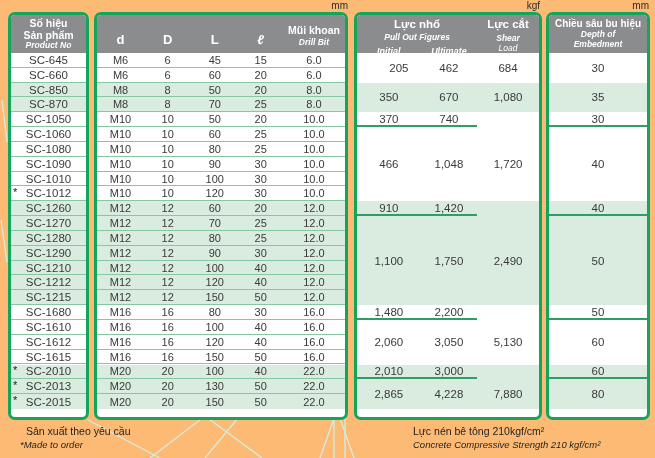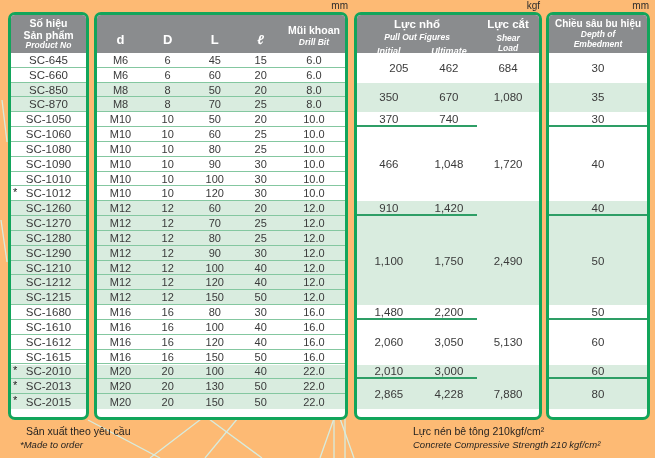--- a/index.html
+++ b/index.html
@@ -38,21 +38,21 @@
   .c1{width:19%;} .c2{width:19%;} .c3{width:19%;} .c4{width:18%;} .c5{width:25%;}
   .drillhead{display:flex;flex-direction:column;align-items:center;line-height:1.2;}
   .drillhead .h-vi{font-size:10.5px;}
   #b3 .bhead .po-vi{position:absolute;left:0;top:3px;width:66%;text-align:center;font-weight:bold;font-size:11.5px;}
   #b3 .bhead .po-en{position:absolute;left:0;top:17px;width:66%;text-align:center;font-style:italic;font-weight:bold;font-size:8.5px;}
   #b3 .bhead .po-sub{position:absolute;left:0;top:31px;width:100%;display:flex;}
   #b3 .bhead .po-sub span{font-style:italic;font-weight:bold;font-size:9px;text-align:center;}
   .w-init{width:35%;} .w-ult{width:31%;}
   #b3 .bhead .sh-vi{position:absolute;left:66%;top:3px;width:34%;text-align:center;font-weight:bold;font-size:11.5px;}
   #b3 .bhead .sh-en1{position:absolute;left:66%;top:18px;width:34%;text-align:center;font-style:italic;font-weight:bold;font-size:8.5px;}
-  #b3 .bhead .sh-en2{position:absolute;left:66%;top:28px;width:34%;text-align:center;font-style:italic;font-weight:bold;font-size:8.5px;}
+  #b3 .bhead .sh-en2{position:absolute;left:66%;top:28px;width:34%;text-align:center;font-style:italic;font-weight:normal;font-size:8.5px;}
 
   
   .prow{display:flex;align-items:center;justify-content:center;font-size:11.5px;color:var(--txt);border-bottom:1px solid var(--sep);position:relative;box-sizing:border-box;}
   .prow:last-child{border-bottom:none;}
   .star{position:absolute;left:2px;top:1px;font-size:11px;color:#222;line-height:1;}
   .drow{display:flex;align-items:center;font-size:11px;color:var(--txt);border-bottom:1px solid var(--sep);box-sizing:border-box;}
   .drow:last-child{border-bottom:none;}
   .drow span{text-align:center;}
 
   

